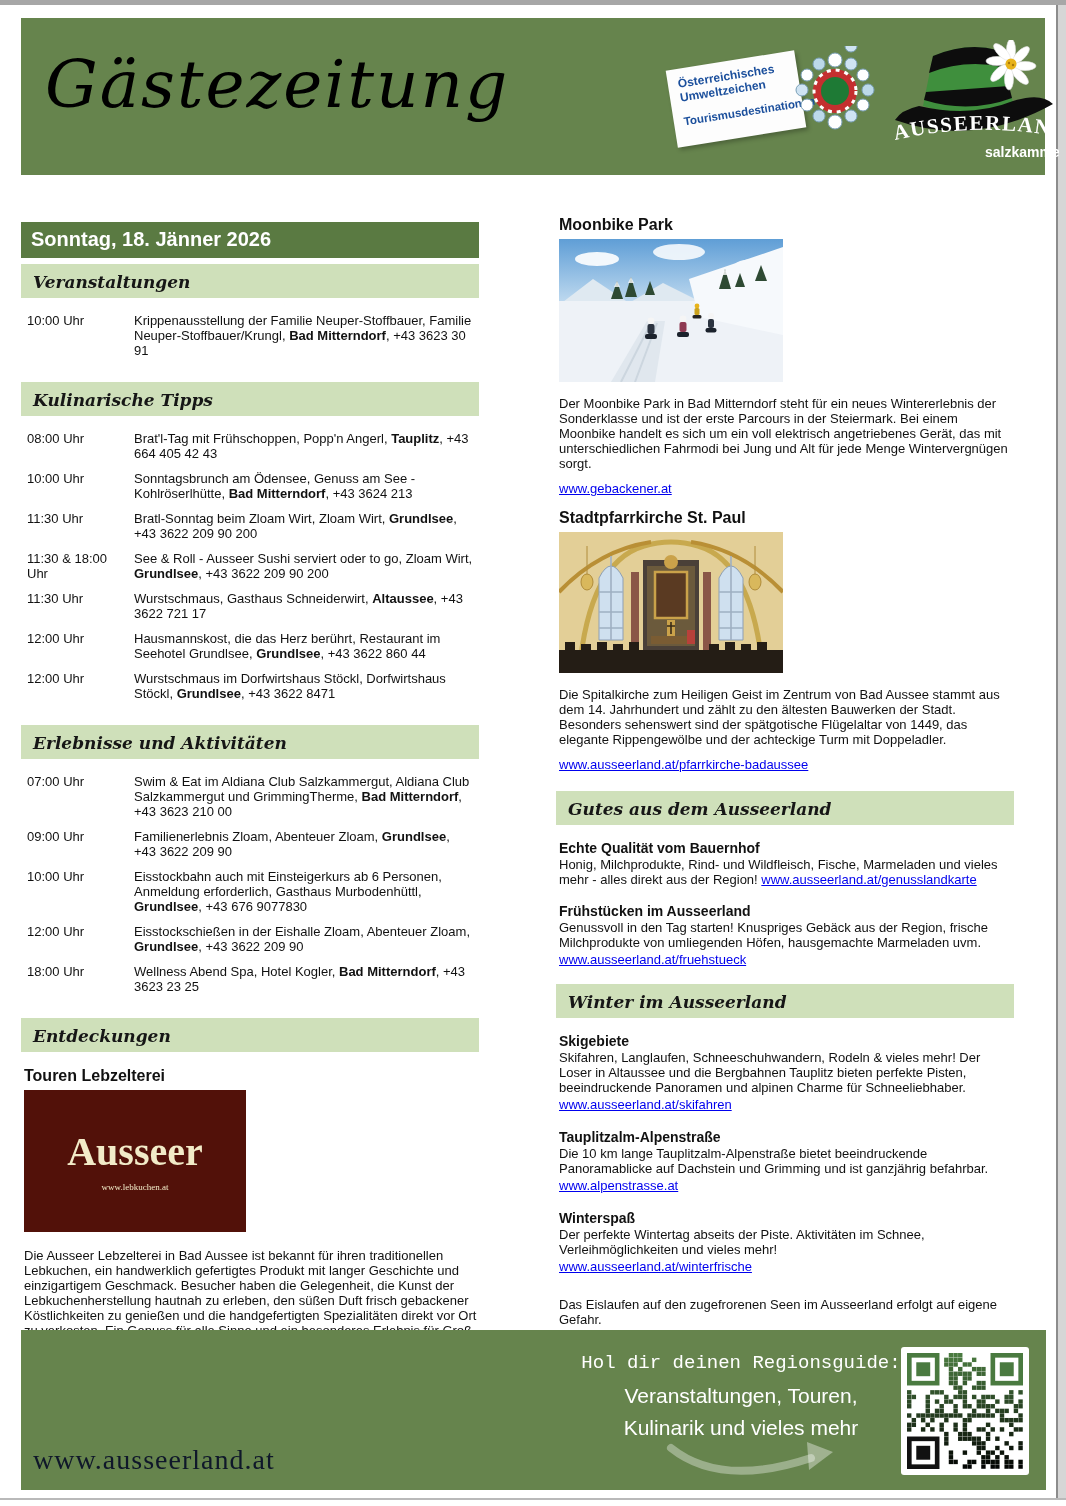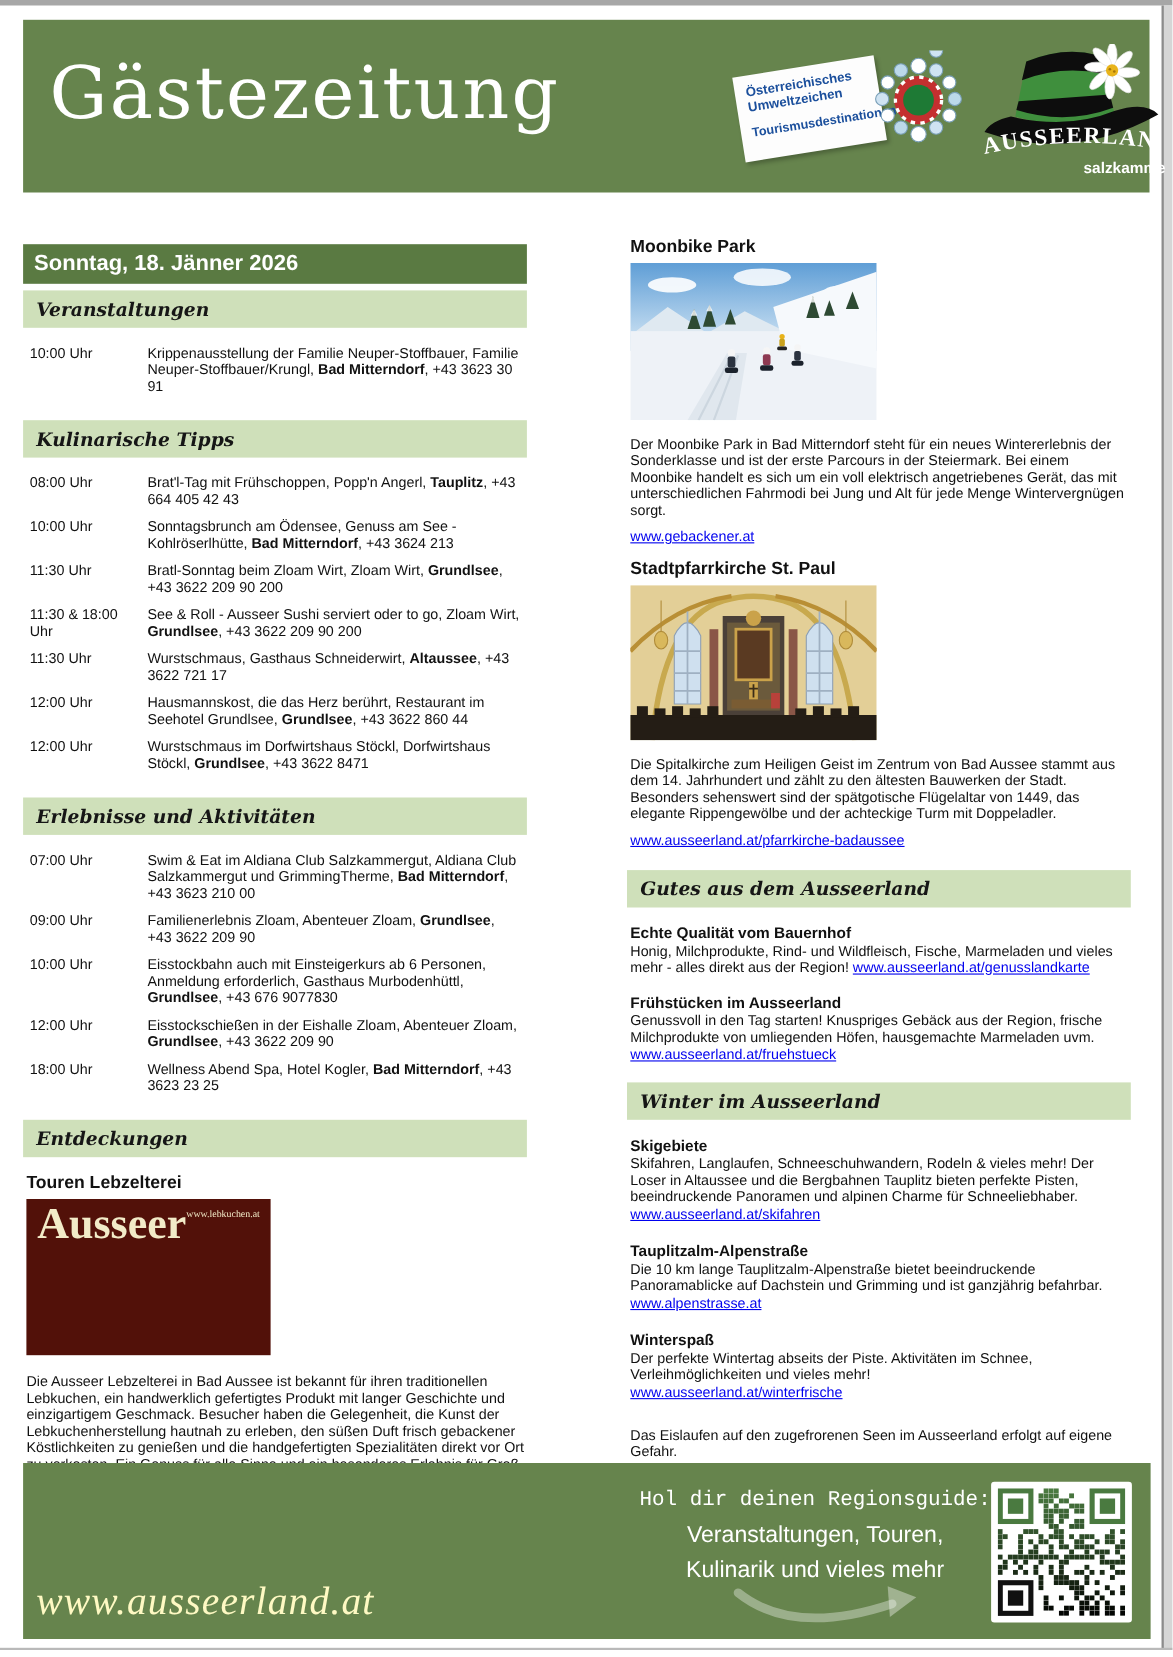--- a/index.html
+++ b/index.html
@@ -10,36 +10,36 @@
     --link-blue:#0000EE;--lebkuchen-bg:#521109;--lebkuchen-text:#F2EBC8;
   }
   
   .edge-top{position:absolute;left:0;top:0;width:1066px;height:5px;background:#a7a7a7;}
   .edge-right{position:absolute;right:0;top:5px;width:8px;height:1495px;background:#d6d6d6;border-left:2px solid #8c8c8c;}
   .edge-bottom{position:absolute;left:0;top:1498px;width:1066px;height:2px;background:#b9b9b9;}
 
   
   .masthead{position:absolute;left:21px;top:18px;width:1024px;height:157px;background:var(--header-green);}
   .masthead-title{
-    position:absolute;left:24px;top:28px;color:#ffffff;
-    font-family:"DejaVu Serif",serif;font-size:66px;letter-spacing:2px;
+    position:absolute;left:24px;top:28px;color:#000000;
+    font-family:"DejaVu Serif",serif;font-style:italic;font-size:66px;letter-spacing:2px;
   }
   .uw-group{position:absolute;left:640px;top:20px;width:220px;height:120px;}
   .uw-card{
     position:absolute;left:10px;top:22px;width:130px;height:78px;background:#fdfdfd;
     transform:rotate(-9deg);box-shadow:2px 3px 4px rgba(0,0,0,.25);
     color:#1b4f9c;font-size:12px;font-weight:bold;line-height:14px;padding:8px 6px 0 10px;box-sizing:border-box;
   }
   .uw-card .l3{margin-top:10px;font-size:11.5px;}
   .uw-badge{position:absolute;left:128px;top:8px;}
   .hat-logo{position:absolute;left:868px;top:22px;width:170px;height:126px;}
 
   
   .col-left{position:absolute;left:21px;top:222px;width:458px;}
-  .col-right{position:absolute;left:570px;top:216px;width:458px;}
+  .col-right{position:absolute;left:556px;top:216px;width:458px;}
 
   .date-bar{
     background:var(--date-green);color:#fff;font-weight:bold;font-size:20px;
     padding:6px 10px 7px;margin-bottom:6px;
   }
   .section-bar{
     background:var(--section-green);color:#161616;
     font-family:"DejaVu Serif",serif;font-style:italic;font-weight:bold;
     font-size:17px;padding:8px 12px 6px;margin:0 0 15px;
   }
@@ -49,37 +49,37 @@
   .event-text{flex:1;padding-right:4px;}
 
   .article-heading{font-size:16px;font-weight:bold;margin:0 0 5px;padding-left:3px;}
   .article-img{margin:0 0 14px;border:0;display:block;margin-left:3px;}
   .para{font-size:13px;line-height:15px;margin:0 0 8px;padding-left:3px;}
   a.link{color:var(--link-blue);text-decoration:underline;font-size:13px;cursor:pointer;}
   .link-line{margin:0 0 10px;padding-left:3px;}
 
   .lebkuchen{
     width:222px;height:142px;background:var(--lebkuchen-bg);color:var(--lebkuchen-text);
-    text-align:center;margin:0 0 16px 3px;display:flex;flex-direction:row;justify-content:center;
+    text-align:center;margin:0 0 16px 3px;display:flex;flex-direction:column;justify-content:center;
     font-family:"Liberation Serif",serif;font-weight:bold;
   }
   .lebkuchen .big1{font-size:40px;line-height:44px;}
   .lebkuchen .big2{font-size:42px;line-height:48px;}
   .lebkuchen .small{font-size:9px;font-weight:normal;margin-top:8px;}
 
   .promo-item{margin:0 0 16px;padding-left:3px;}
   .promo-heading{font-size:14px;font-weight:bold;margin:0 0 1px;}
   .promo-text{font-size:13px;line-height:15px;}
   .note{font-size:13px;line-height:15px;margin-top:22px;padding-left:3px;}
 
   
   .footer{position:absolute;left:21px;top:1330px;width:1025px;height:160px;background:var(--header-green);}
   .footer-site{
-    position:absolute;left:12px;bottom:14px;color:#fef9c3;
-    font-family:"Liberation Serif",serif;font-size:36px;letter-spacing:1px;font-style:italic;
+    position:absolute;left:12px;bottom:14px;color:#0f172a;
+    font-family:"Liberation Serif",serif;font-size:28px;letter-spacing:1px;
   }
   .footer-cta{position:absolute;left:560px;top:22px;width:320px;text-align:center;color:#fff;}
   .footer-cta .c1{font-size:19px;margin-bottom:10px;font-family:Liberation Mono, monospace;}
   .footer-cta .c2,.footer-cta .c3{font-size:21px;margin-bottom:8px;}
   .qr-box{position:absolute;left:880px;top:17px;width:128px;height:128px;background:#fff;border-radius:3px;padding:6px;box-sizing:border-box;}
   .footer-arrow{position:absolute;left:640px;top:100px;}
 </style>
 </head>
 <body style="--header-green: #66844D; --date-green: #5A7A42; --section-green: #CFE0BA; --link-blue: #0000EE; --lebkuchen-bg: #521109; --lebkuchen-text: #F2EBC8;">
 

